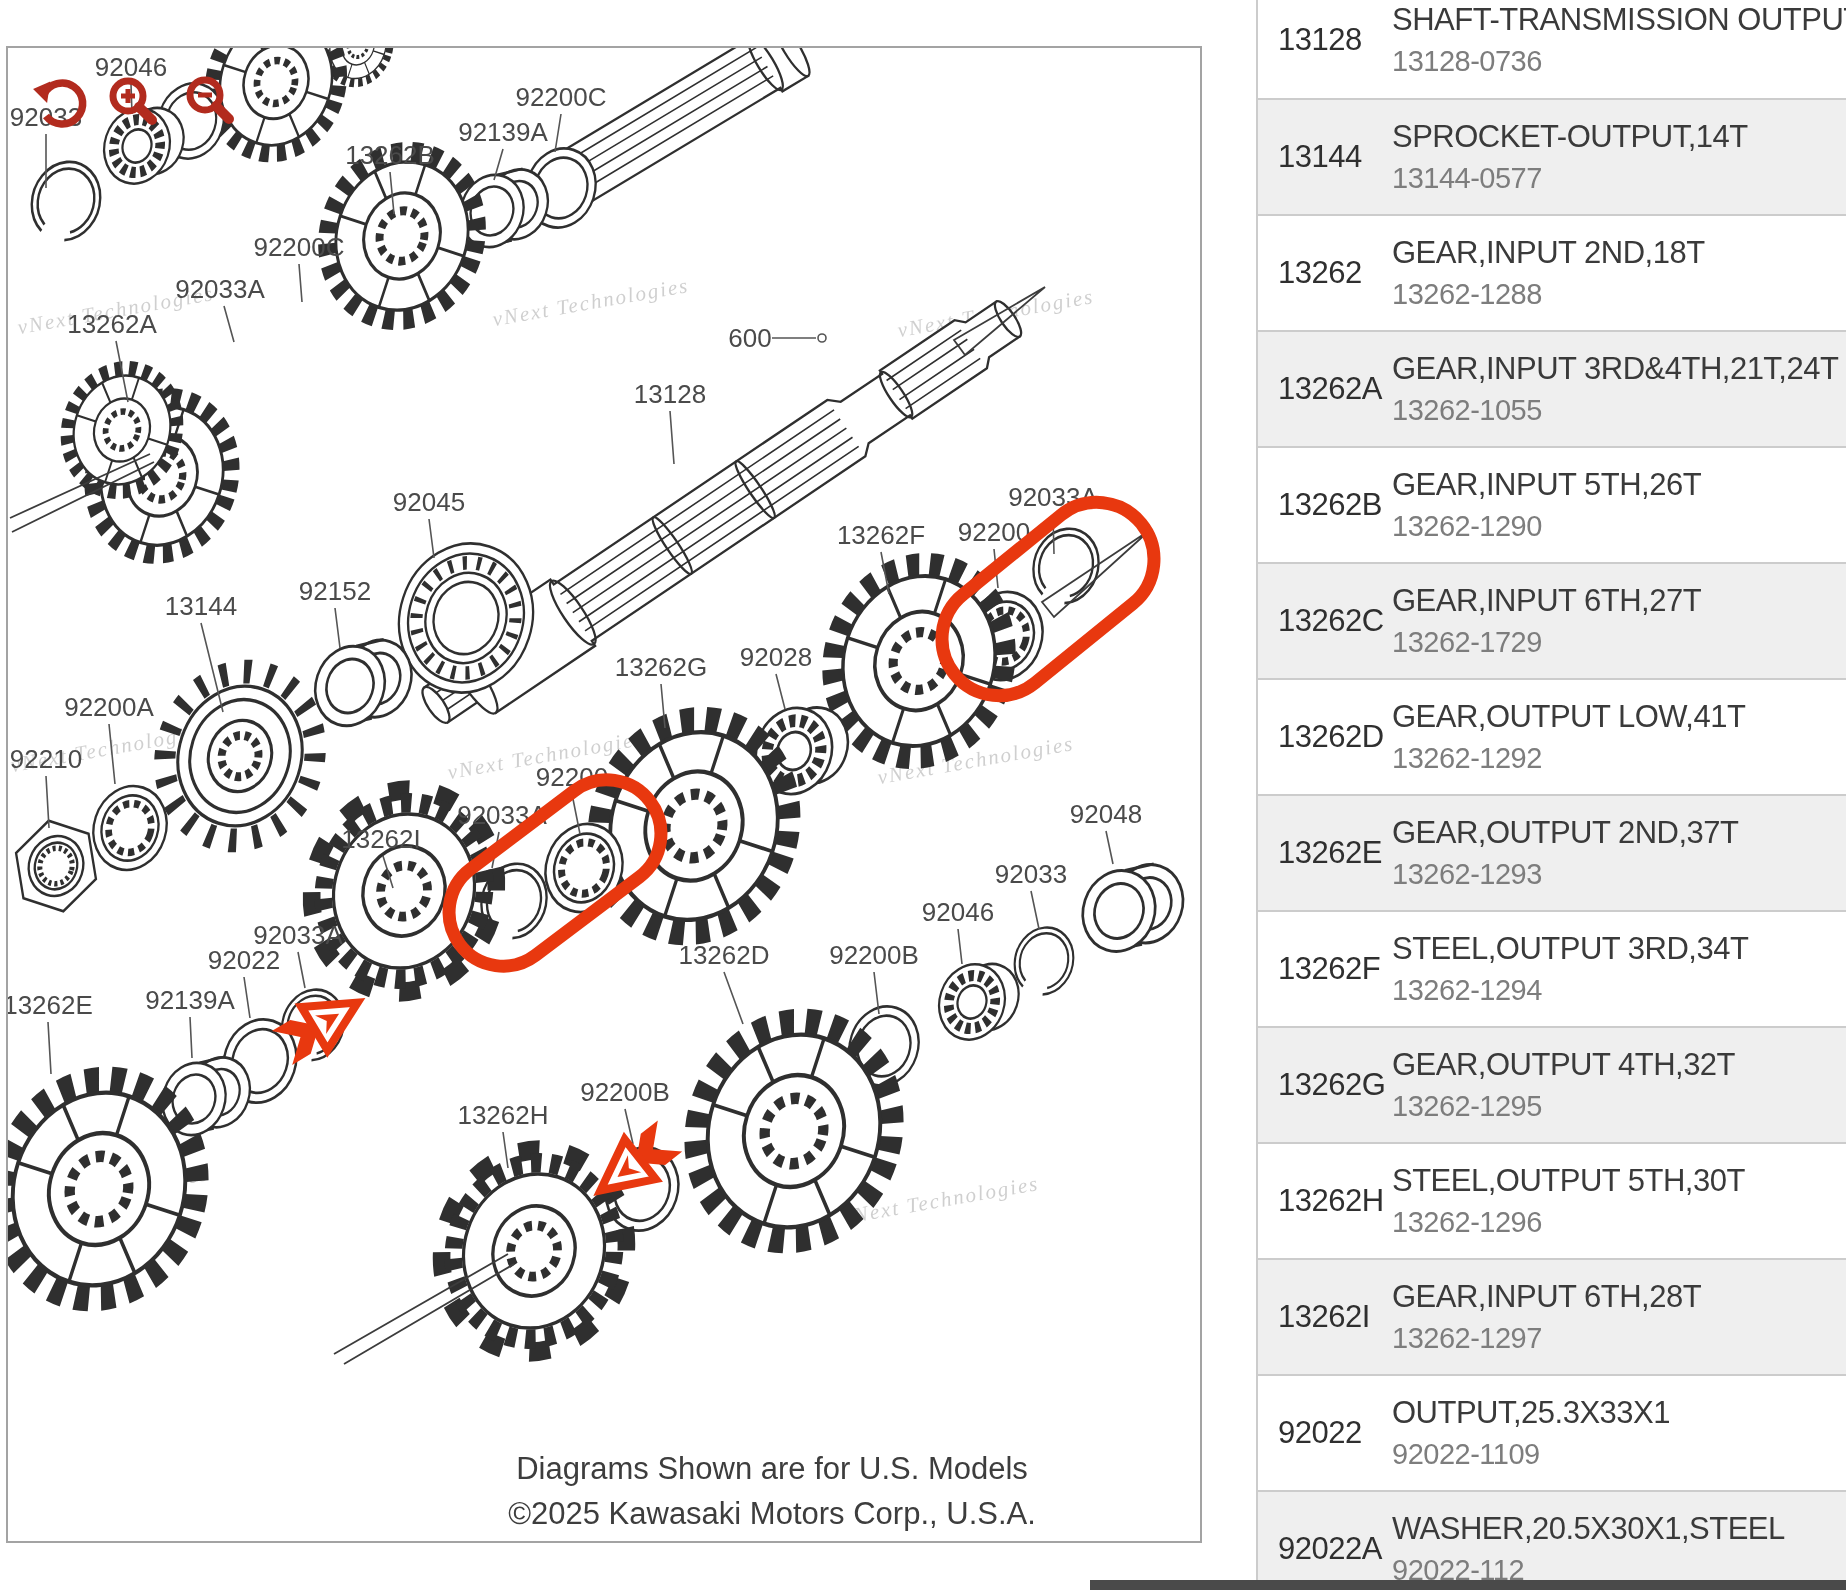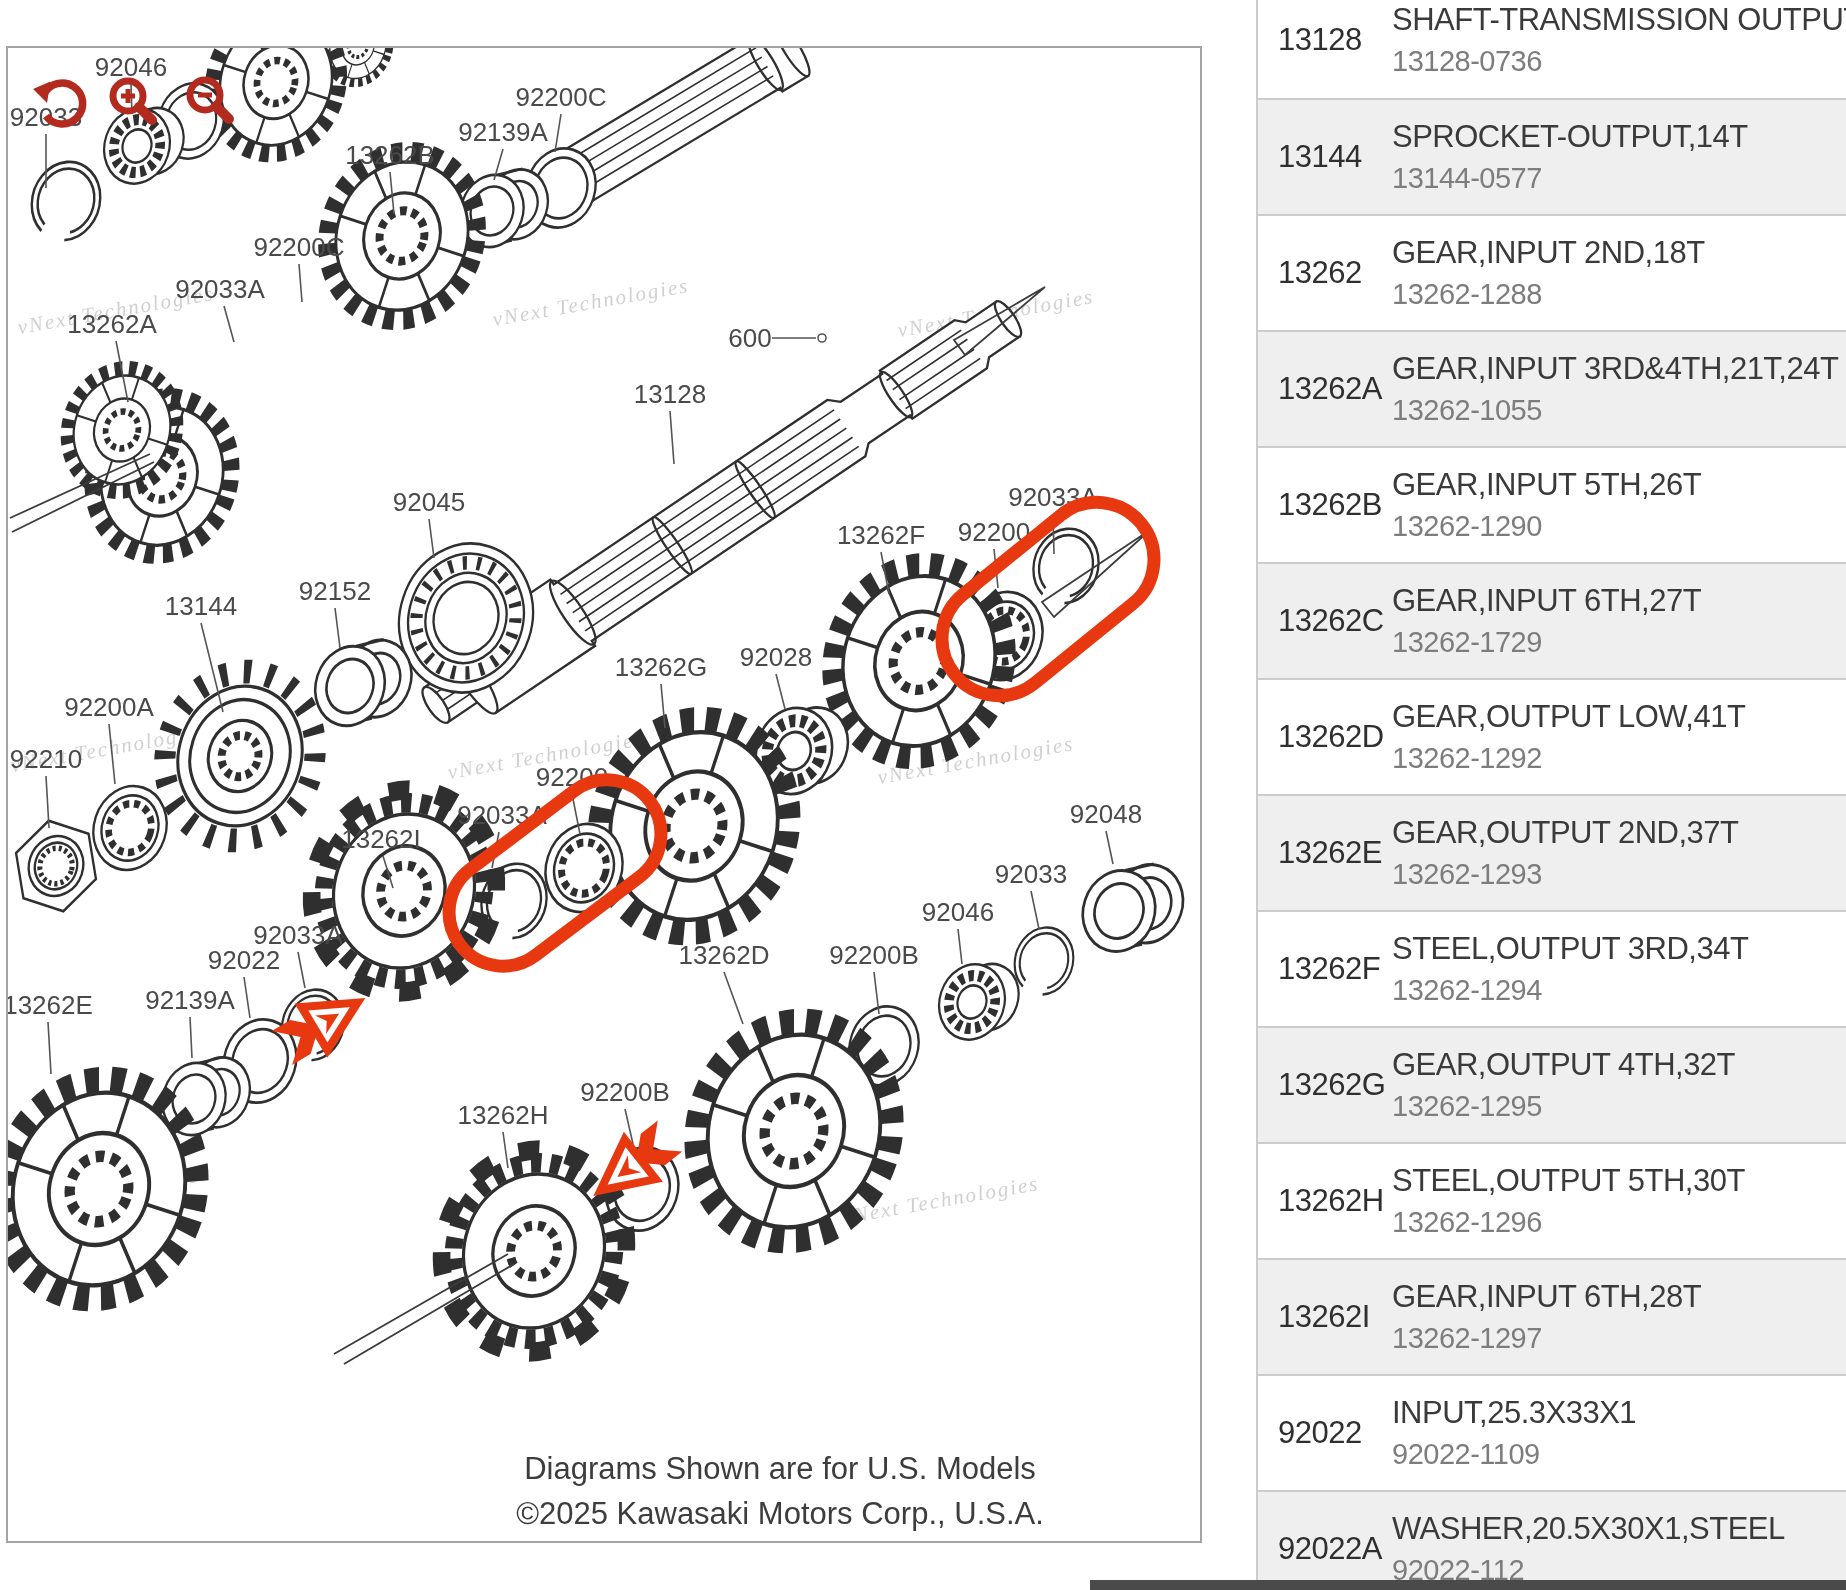--- a/index.html
+++ b/index.html
@@ -20,21 +20,21 @@
     font-family:"Liberation Sans",sans-serif;
   }
   .wm{
     fill:#8f8f8f;opacity:.42;font-size:21px;font-style:italic;letter-spacing:2px;
     font-family:"Liberation Serif",serif;text-anchor:middle;
   }
   .leader{stroke:#555;stroke-width:1.6px;fill:none;}
   .pointer{stroke:#3c3c3c;stroke-width:1.8px;fill:none;}
   .hl{fill:none;stroke:#e8380f;stroke-width:13px;}
   .copyright{
-    position:absolute;left:272px;top:1398px;width:1000px;text-align:center;
+    position:absolute;left:264px;top:1398px;width:1000px;text-align:center;
     color:#3d3d3d;font-size:31px;line-height:45px;
   }
   
   .tool{position:absolute;width:56px;height:56px;cursor:pointer;z-index:4;}
   .tool svg{display:block;}
   
   .parts-table{
     position:absolute;left:1256px;top:-18px;width:600px;
     border-left:2px solid #cccccc;box-sizing:border-box;background:#fff;
   }
@@ -380,21 +380,21 @@
     <div class="tref">13262I</div>
     <div class="tdesc">
       <div class="tname">GEAR,INPUT 6TH,28T</div>
       <div class="tnum">13262-1297</div>
     </div>
   </div>
 
   <div class="trow">
     <div class="tref">92022</div>
     <div class="tdesc">
-      <div class="tname">INPUT,25.3X33X1</div>
+      <div class="tname">OUTPUT,25.3X33X1</div>
       <div class="tnum">92022-1109</div>
     </div>
   </div>
 
   <div class="trow shade">
     <div class="tref">92022A</div>
     <div class="tdesc">
       <div class="tname">WASHER,20.5X30X1,STEEL</div>
       <div class="tnum">92022-112</div>
     </div>

